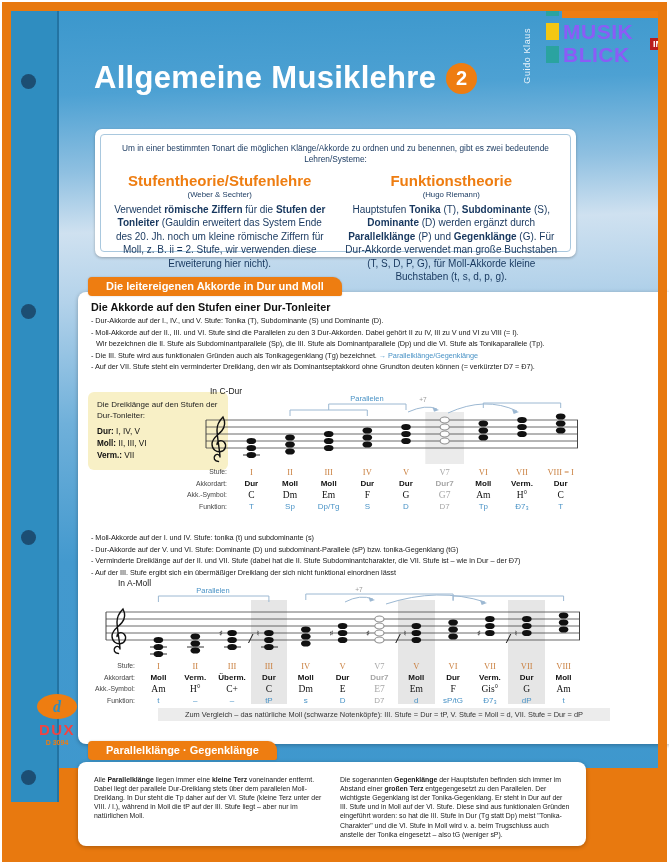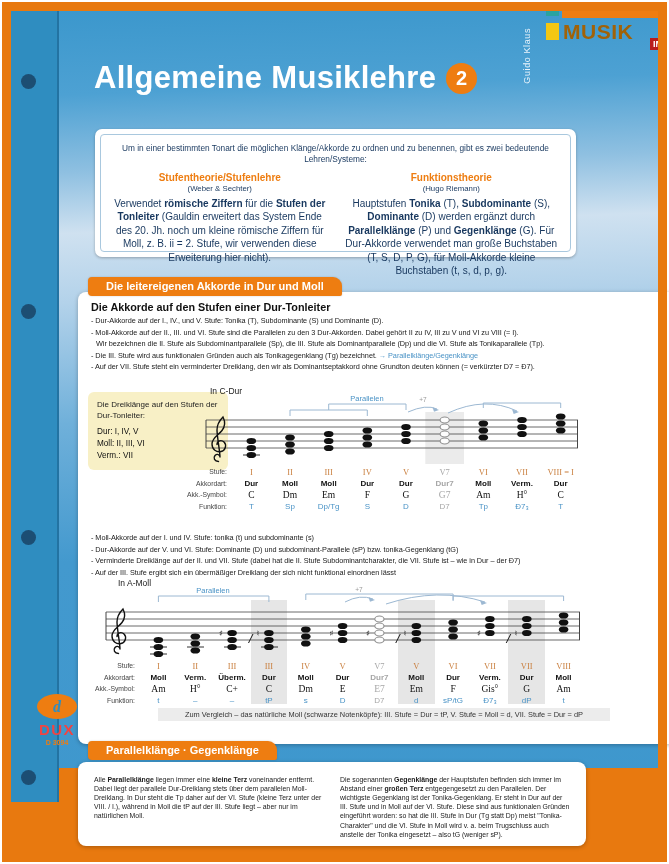--- a/index.html
+++ b/index.html
@@ -20,33 +20,33 @@
          font-size:20px;line-height:31px;text-align:center;margin-left:10px;vertical-align:3px;}
   .author{position:absolute;left:522px;top:28px;color:#e8f3fb;font-size:9px;letter-spacing:.6px;
           writing-mode:vertical-rl;transform:rotate(180deg);z-index:4;}
   .logo{position:absolute;left:546px;top:6px;width:116px;z-index:4;}
   .logo-top{display:flex;height:12px;margin-bottom:2px;}
   .chip-sm{width:13px;height:10px;background:#2aa3a0;margin-right:3px;align-self:flex-start;}
   .bar-orange{flex:1;height:12px;background:#ee7d11;}
   .logo-row{display:flex;align-items:center;height:22px;margin-bottom:1px;}
   .chip{width:13px;height:17px;margin-right:4px;flex:none;}
   .chip-y{background:#f3c713;} .chip-r{background:#d94f63;} .chip-t{background:#2aa3a0;}
-  .logo-text{color:#a16207;font-weight:bold;font-size:21px;line-height:1;letter-spacing:.5px;}
+  .logo-text{color:#8b5cf6;font-weight:bold;font-size:21px;line-height:1;letter-spacing:.5px;}
   .im-badge{position:absolute;right:-4px;top:32px;background:#b91c1c;color:#fff;font-weight:bold;
             font-size:9px;padding:1px 3px;}
 
   
   .info{position:absolute;left:95px;top:129px;width:481px;height:128px;background:#fff;border-radius:7px;
         box-shadow:0 1px 3px rgba(0,0,0,.28);z-index:4;}
   .info-inner{position:absolute;inset:5px;border:1px solid #a9c8de;border-radius:4px;padding:7px 10px 4px;
         box-sizing:border-box;text-align:center;color:#17375e;}
   .info-intro{font-size:8.3px;line-height:1.3;width:430px;margin:1px auto 7px;}
   .info-cols{display:flex;gap:14px;}
   .info-col{flex:1;}
-  .info-title{color:#ee7d11;font-weight:bold;font-size:10px;margin-bottom:1px;}
+  .info-title{color:#ee7d11;font-weight:bold;font-size:15px;margin-bottom:1px;}
   .info-sub{font-size:7.8px;margin-bottom:4px;}
   .info-body{font-size:10px;line-height:1.35;}
   .b{font-weight:bold;}
 
   
   .tab{position:absolute;background:#ee7d11;color:#fff;font-weight:bold;font-size:11px;line-height:19px;
        padding:0 18px;border-radius:4px 9px 2px 4px;z-index:10;box-shadow:0 0 2px rgba(0,0,0,.2);}
   .tab1{left:88px;top:277px;}
   .tab2{left:88px;top:741px;}
   .card{position:absolute;left:78px;top:292px;width:612px;height:452px;background:#fff;border-radius:8px;
@@ -56,21 +56,21 @@
   .bullets{position:absolute;left:13px;right:4px;font-size:7.3px;letter-spacing:-0.05px;
            line-height:11.6px;color:#1a1a1a;white-space:nowrap;}
   .bullets-dur{top:23px;} .bullets-moll{top:240px;}
   .bullet-indent{padding-left:5px;}
   .link{color:#4a93c6;}
 
   .notebox{position:absolute;left:10px;top:100px;width:140px;box-sizing:border-box;background:#f8f0c6;
            border-radius:6px;padding:8px 9px;}
   .notebox-title{font-size:8px;line-height:1.35;color:#222;margin-bottom:4px;}
   .notebox-row{font-size:8.2px;line-height:1.5;color:#111;}
-  .notebox-row .lab{font-weight:normal;}
+  .notebox-row .lab{font-weight:bold;}
 
   .nwrap{position:absolute;}
   .cdur-wrap{left:102px;top:94px;width:400px;height:130px;}
   .amoll-wrap{left:10px;top:286px;width:494px;height:132px;}
   .staff-label{position:absolute;left:30px;top:0;font-size:8.5px;color:#1a1a1a;z-index:2;}
   .nwrap svg{position:absolute;left:0;top:2px;z-index:1;}
   .ttable{position:absolute;left:0;right:0;z-index:2;}
   .cdur-wrap .ttable{top:80px;} .amoll-wrap .ttable{top:82px;}
   .trow{display:flex;height:11.5px;align-items:center;}
   .rl{width:52px;text-align:right;padding-right:5px;font-size:6.8px;color:#444;box-sizing:border-box;flex:none;}
@@ -121,20 +121,24 @@
 <div class="author">Guido Klaus</div>
 
 <div class="logo">
   <div class="logo-top">
       <div class="chip-sm"></div>
       <div class="bar-orange"></div>
     </div>
   <div class="logo-row">
       <div class="chip chip-y"></div>
       <div class="logo-text">MUSIK</div>
+    </div>
+  <div class="logo-row">
+      <div class="chip chip-t"></div>
+      <div class="logo-text">BLICK</div>
     </div>
   <div class="im-badge">IM</div>
 </div>
 
 <div class="info">
   <div class="info-inner">
     <div class="info-intro">Um in einer bestimmten Tonart die möglichen Klänge/Akkorde zu ordnen und zu benennen, gibt es zwei bedeutende Lehren/Systeme:</div>
     <div class="info-cols">
       <div class="info-col">
         <div class="info-title">Stufentheorie/Stufenlehre</div>

